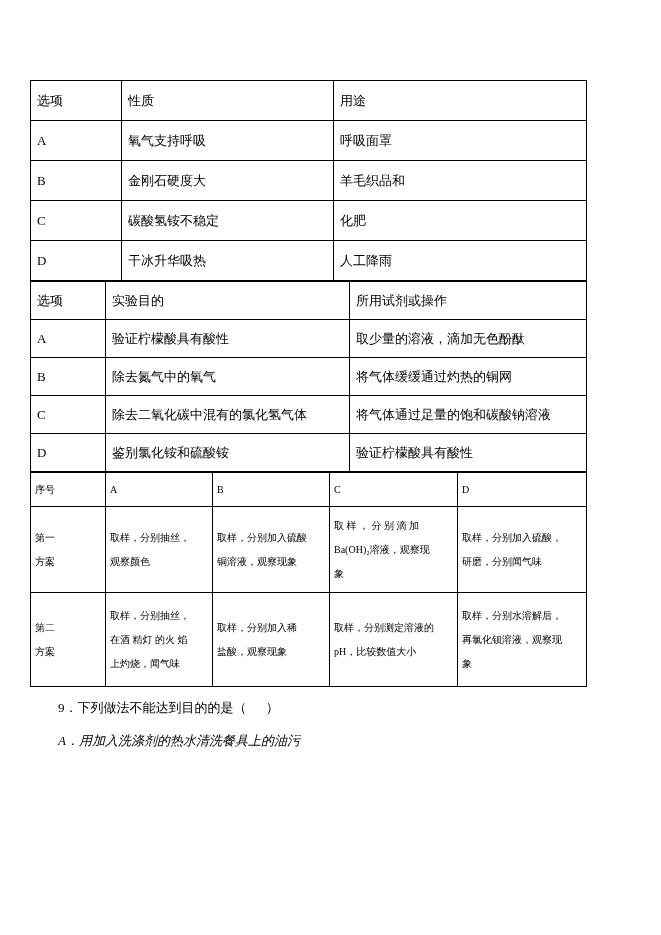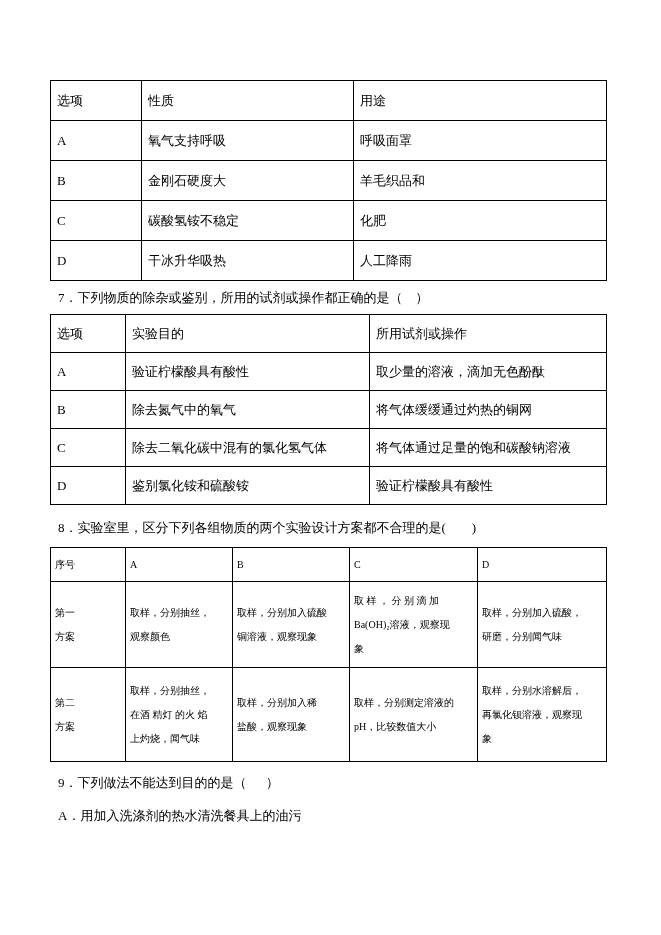--- a/index.html
+++ b/index.html
@@ -16,21 +16,21 @@
   }
   .page {
     position: relative;
     width: 661px;
     height: 935px;
     background: #ffffff;
   }
   table {
     border-collapse: collapse;
     table-layout: fixed;
-    margin-left: 50px;
+    margin-left: 30px;
   }
   td {
     border: 1px solid #000000;
     vertical-align: middle;
     white-space: pre-line;
     overflow: hidden;
   }
   .t1, .t2 {
     font-size: 13px;
   }
@@ -52,21 +52,21 @@
   .t3 tr.r-plan2 { height: 94px; }
   .q {
     font-size: 13px;
     line-height: 17px;
     margin: 8px 0 8px 58px;
     white-space: pre-wrap;
   }
   .q-7 { margin-top: 8px; margin-bottom: 8px; }
   .q-8 { margin-top: 14px; margin-bottom: 11px; }
   .q-9 { margin-top: 12px; margin-bottom: 16px; }
-  .q-9a { margin-top: 12px; margin-bottom: 1px; }
+  .q-9a { margin-top: 12px; margin-bottom: 1px; font-style: italic; }
 </style>
 </head>
 <body>
 
 <div class="page">
 
   <table class="t1">
     <colgroup>
         <col style="width:91px">
         <col style="width:212px">
@@ -94,21 +94,20 @@
         <td>化肥</td>
       </tr>
       <tr>
         <td>D</td>
         <td>干冰升华吸热</td>
         <td>人工降雨</td>
       </tr>
     </tbody>
   </table>
 
-  <p class="q q-7">7．下列物质的除杂或鉴别，所用的试剂或操作都正确的是（    ）</p>
 
   <table class="t2">
     <colgroup>
         <col style="width:75px">
         <col style="width:244px">
         <col style="width:237px">
       </colgroup>
     <tbody>
       <tr>
         <td>选项</td>
@@ -131,21 +130,20 @@
         <td>将气体通过足量的饱和碳酸钠溶液</td>
       </tr>
       <tr>
         <td>D</td>
         <td>鉴别氯化铵和硫酸铵</td>
         <td>验证柠檬酸具有酸性</td>
       </tr>
     </tbody>
   </table>
 
-  <p class="q q-8">8．实验室里，区分下列各组物质的两个实验设计方案都不合理的是(        )</p>
 
   <table class="t3">
     <colgroup>
         <col style="width:75px">
         <col style="width:107px">
         <col style="width:117px">
         <col style="width:128px">
         <col style="width:129px">
       </colgroup>
     <tbody>

